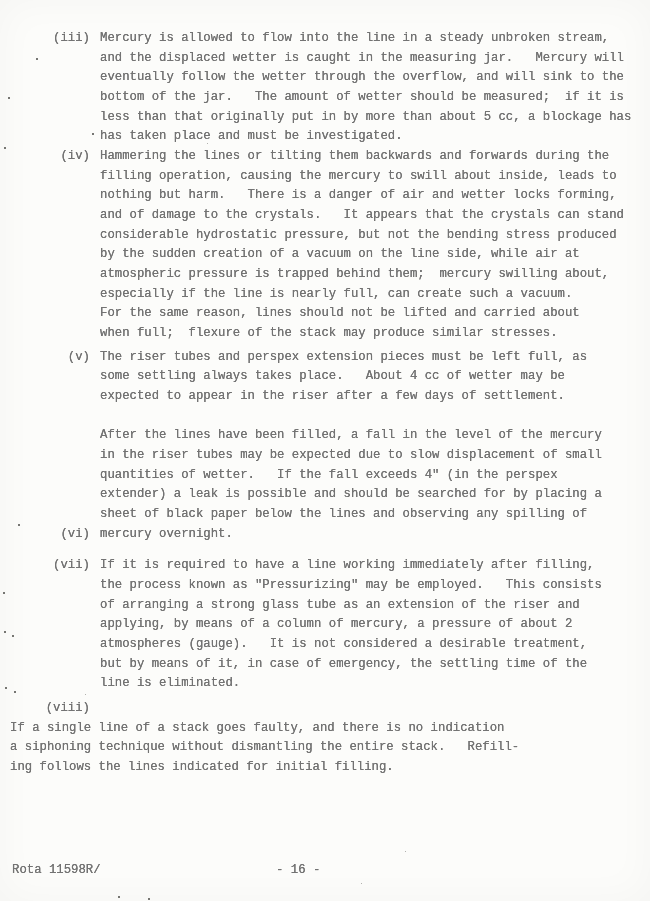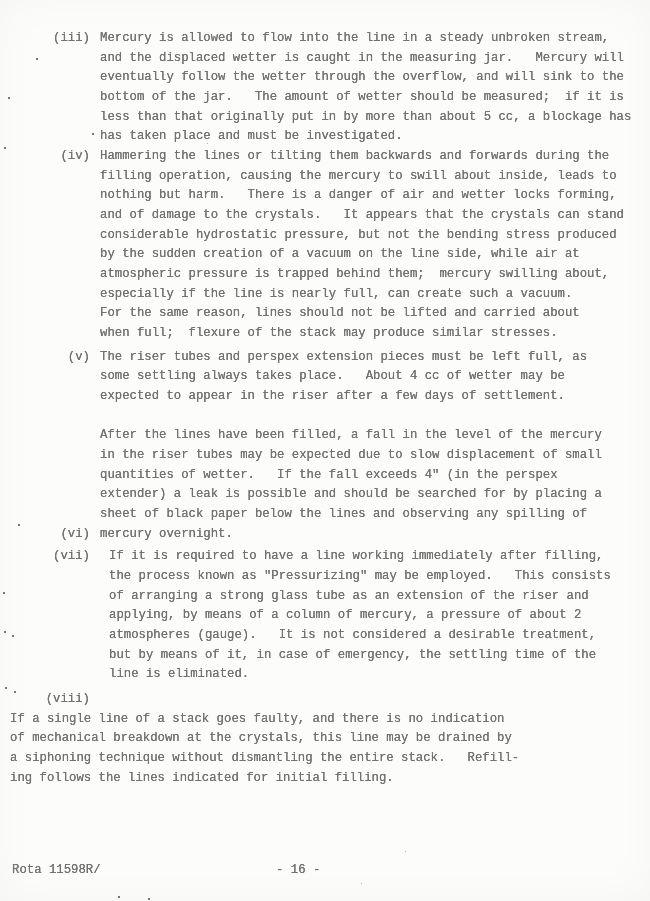--- a/index.html
+++ b/index.html
@@ -85,27 +85,27 @@
         <div class="pbody"><div class="pline">Hammering the lines or tilting them backwards and forwards during the</div><div class="pline">filling operation, causing the mercury to swill about inside, leads to</div><div class="pline">nothing but harm.   There is a danger of air and wetter locks forming,</div><div class="pline">and of damage to the crystals.   It appears that the crystals can stand</div><div class="pline">considerable hydrostatic pressure, but not the bending stress produced</div><div class="pline">by the sudden creation of a vacuum on the line side, while air at</div><div class="pline">atmospheric pressure is trapped behind them;  mercury swilling about,</div><div class="pline">especially if the line is nearly full, can create such a vacuum.</div><div class="pline">For the same reason, lines should not be lifted and carried about</div><div class="pline">when full;  flexure of the stack may produce similar stresses.</div></div>
       </div>
       <div class="paragraph" style="margin-top: 4px;">
         <div class="plabel">(v)</div>
         <div class="pbody"><div class="pline">The riser tubes and perspex extension pieces must be left full, as</div><div class="pline">some settling always takes place.   About 4 cc of wetter may be</div><div class="pline">expected to appear in the riser after a few days of settlement.</div></div>
       </div>
       <div class="paragraph" style="margin-top: 20px; align-items: flex-end;">
         <div class="plabel">(vi)</div>
         <div class="pbody"><div class="pline">After the lines have been filled, a fall in the level of the mercury</div><div class="pline">in the riser tubes may be expected due to slow displacement of small</div><div class="pline">quantities of wetter.   If the fall exceeds 4" (in the perspex</div><div class="pline">extender) a leak is possible and should be searched for by placing a</div><div class="pline">sheet of black paper below the lines and observing any spilling of</div><div class="pline">mercury overnight.</div></div>
       </div>
-      <div class="paragraph" style="margin-top: 3px; gap: 9px;">
+      <div class="paragraph" style="margin-top: 12px;">
         <div class="plabel">(vii)</div>
         <div class="pbody"><div class="pline">If it is required to have a line working immediately after filling,</div><div class="pline">the process known as "Pressurizing" may be employed.   This consists</div><div class="pline">of arranging a strong glass tube as an extension of the riser and</div><div class="pline">applying, by means of a column of mercury, a pressure of about 2</div><div class="pline">atmospheres (gauge).   It is not considered a desirable treatment,</div><div class="pline">but by means of it, in case of emergency, the settling time of the</div><div class="pline">line is eliminated.</div></div>
       </div>
       <div class="paragraph" style="margin-top: 5px; flex-direction: column;">
         <div class="plabel">(viii)</div>
-        <div class="pbody"><div class="pline">If a single line of a stack goes faulty, and there is no indication</div><div class="pline">of mechanical breakdown at the crystals, this line may be drained by</div><div class="pline">a siphoning technique without dismantling the entire stack.   Refill-</div><div class="pline">ing follows the lines indicated for initial filling.</div></div>
+        <div class="pbody"><div class="pline">If a single line of a stack goes faulty, and there is no indication</div><div class="pline">a siphoning technique without dismantling the entire stack.   Refill-</div><div class="pline">ing follows the lines indicated for initial filling.</div></div>
       </div>
     </div>
 
   <div id="footer-row">
     <span id="footer-ref">Rota 11598R/</span>
     <span id="footer-page">- 16 -</span>
   </div>
 
 <div class="speck" style="left: 8px; top: 97px; width: 2px; height: 2px;"></div>
     <div class="speck" style="left: 4px; top: 147px; width: 2px; height: 2px;"></div>

